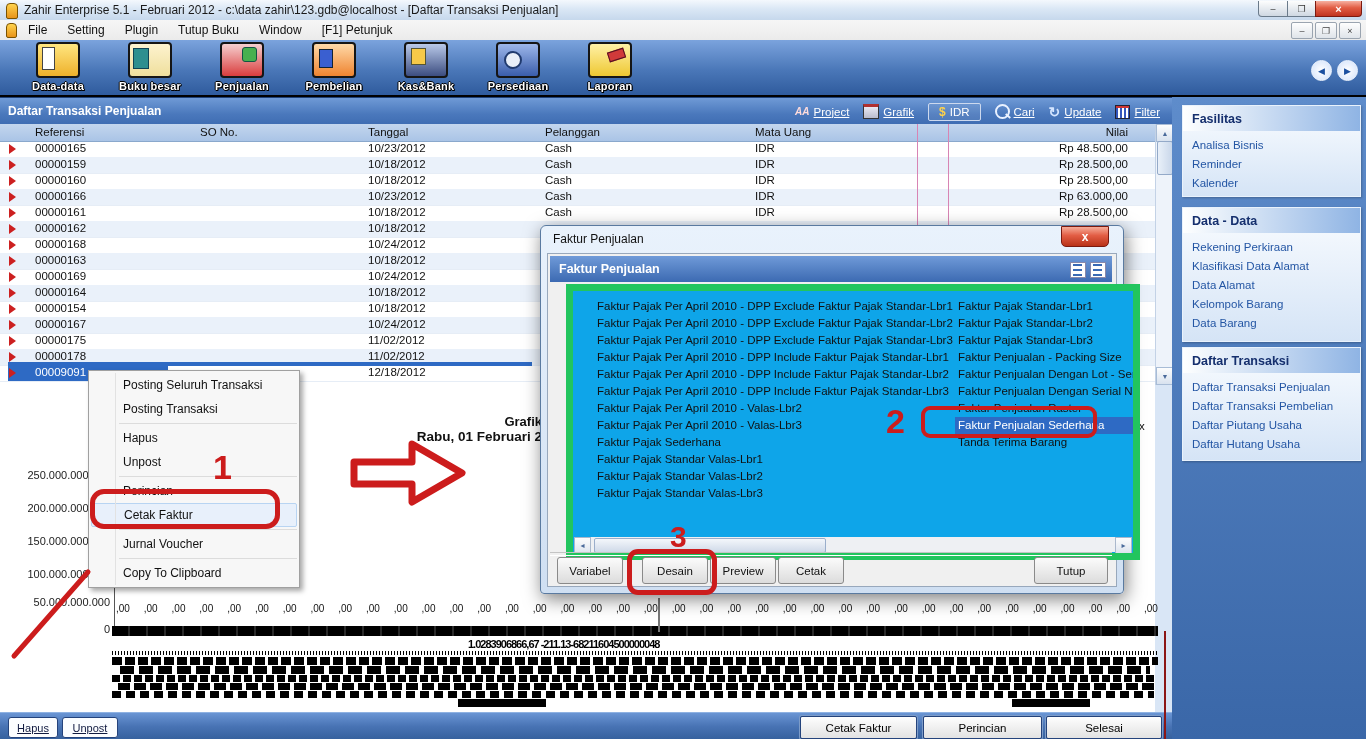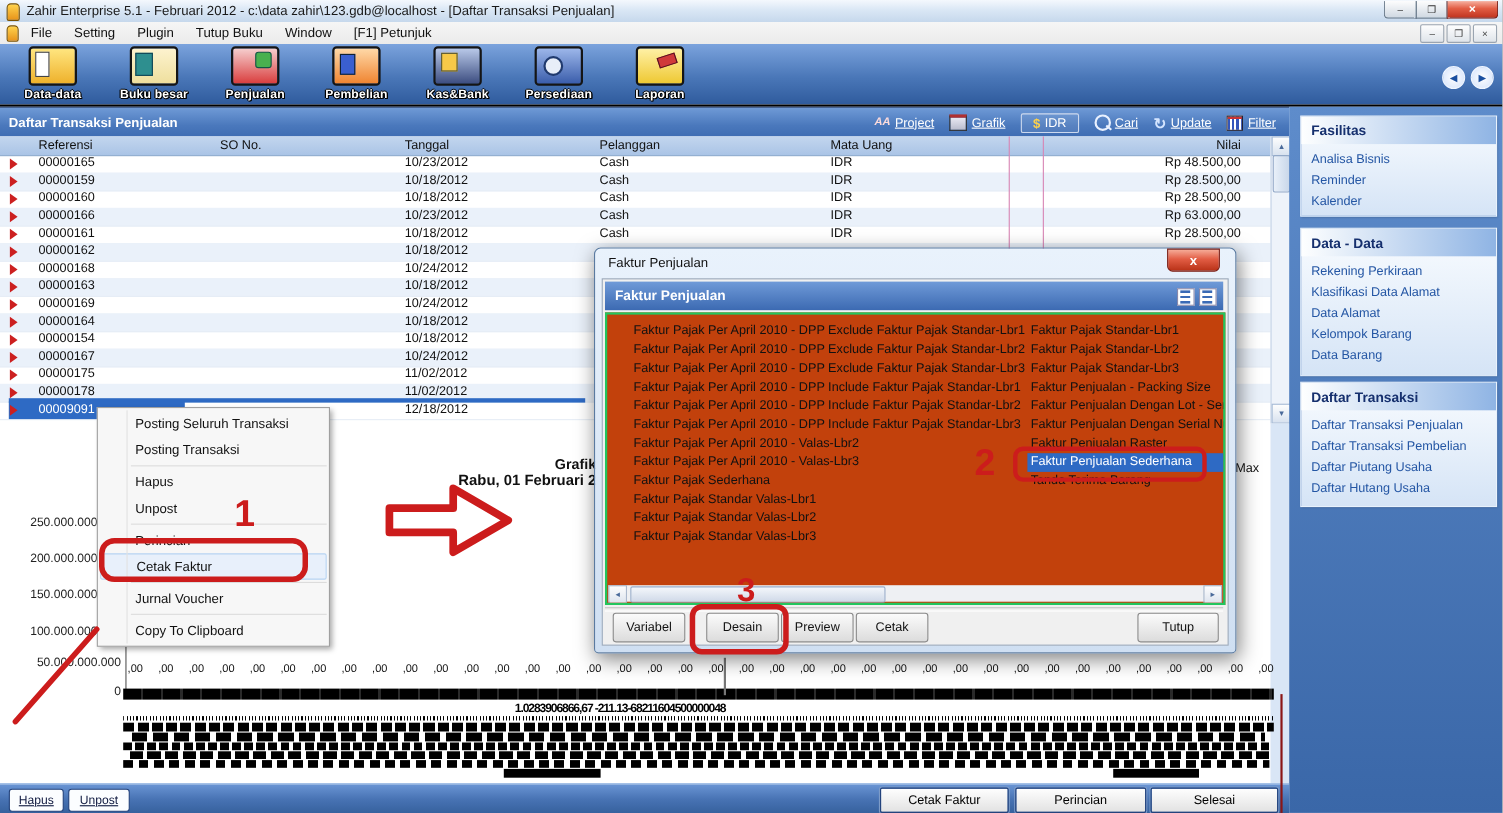--- a/index.html
+++ b/index.html
@@ -25,21 +25,21 @@
     border-bottom:1px solid #d4d4d4;}
   .menu-items{position:absolute;left:28px;top:0;height:20px;display:flex;align-items:center;gap:20px;}
   .menu-item{font-size:12px;color:#111;cursor:default;}
   .mdi-btns{position:absolute;right:5px;top:2px;display:flex;gap:2px;}
   .mdibtn{width:20px;height:15px;border:1px solid #9aa4b0;background:linear-gradient(#fefefe,#dfe4ea);
     font-size:9px;color:#444;display:flex;align-items:center;justify-content:center;border-radius:2px;}
 
   
   .toolbar{position:absolute;left:0;top:40px;width:1366px;height:55px;
     background:linear-gradient(#7ba3dd,#4a77b8 55%,#2f5b9d);border-bottom:2px solid #000;}
-  .toolbar-items{position:absolute;left:10px;top:2px;display:flex;gap:16px;}
+  .toolbar-items{position:absolute;left:20px;top:2px;display:flex;gap:16px;}
   .titem{width:76px;display:flex;flex-direction:column;align-items:center;cursor:pointer;}
   .ticon{position:relative;width:40px;height:32px;border:2px solid #151515;border-radius:4px;}
   .ticon::after{content:"";position:absolute;}
   .ti-data{background:linear-gradient(#ffe680,#eeb12b);} .ti-data::after{left:4px;top:3px;width:11px;height:21px;background:#fff;border:1px solid #444;}
   .ti-buku{background:linear-gradient(#fdf3cf,#efdf9d);} .ti-buku::after{left:3px;top:4px;width:14px;height:19px;background:#2e8f8f;border:1px solid #145;}
   .ti-penj{background:linear-gradient(#f6cfcf,#d93d3d);} .ti-penj::after{left:20px;top:3px;width:13px;height:13px;background:#49b04f;border:1px solid #154;border-radius:3px;}
   .ti-pemb{background:linear-gradient(#ffd9a8,#ef8430);} .ti-pemb::after{left:5px;top:5px;width:12px;height:17px;background:#3a5fd0;border:1px solid #123;}
   .ti-kas{background:linear-gradient(#b9c9e9,#3c4d80);} .ti-kas::after{left:5px;top:4px;width:13px;height:15px;background:#f7c948;border:1px solid #553;}
   .ti-pers{background:linear-gradient(#9db7ea,#3a5dab);} .ti-pers::after{left:6px;top:7px;width:14px;height:14px;background:#e8eef8;border:2px solid #203a6e;border-radius:50%;}
   .ti-lap{background:linear-gradient(#fff1a6,#eec832);} .ti-lap::after{left:18px;top:6px;width:15px;height:8px;background:#d03a3a;border:1px solid #512;transform:rotate(-18deg);}
@@ -147,21 +147,21 @@
   .dlg-close{position:absolute;right:14px;top:0;width:46px;height:19px;
     background:linear-gradient(#f6ac98,#e25d44 45%,#b93218);border:1px solid #7a1a10;border-radius:0 0 5px 5px;
     color:#fff;font-weight:bold;font-size:12px;display:flex;align-items:center;justify-content:center;}
   .dlg-inner{position:absolute;left:6px;top:27px;width:568px;height:332px;background:#f0f0f0;border:1px solid #98a8bc;}
   .dlg-head{position:absolute;left:2px;top:2px;width:562px;height:26px;
     background:linear-gradient(#6f9ad8,#3c6ab2);display:flex;align-items:center;padding-left:9px;box-sizing:border-box;}
   .dlg-head .t{color:#fff;font-weight:bold;font-size:12.5px;}
   .dlg-hicons{position:absolute;right:6px;top:6px;display:flex;gap:4px;}
   .hic{width:14px;height:14px;background:#fff;border:1px solid #88a;
     background-image:repeating-linear-gradient(#3a6ab5 0 2px,transparent 2px 5px);background-size:9px 12px;background-repeat:no-repeat;background-position:2px 1px;}
-  .dlg-list{position:absolute;left:2px;top:30px;width:560px;height:262px;background:#c2410c;border:2px solid #22c55e;overflow:hidden;}
+  .dlg-list{position:absolute;left:18px;top:30px;width:560px;height:262px;background:#0ea5e9;border:7px solid #22c55e;overflow:hidden;}
   .dcol{position:absolute;top:7px;}
   .dcol.c1{left:24px;} .dcol.c2{left:385px;width:176px;}
   .ditem{height:17px;line-height:17px;font-size:11.5px;color:#111;white-space:nowrap;}
   .ditem.sel{background:#2e6ac4;color:#fff;padding:0 3px;margin:0 -3px;}
   .hscroll{position:absolute;left:1px;bottom:1px;width:558px;height:15px;background:#eef0f3;}
   .hsbtn{position:absolute;top:0;width:15px;height:15px;background:linear-gradient(#fdfdfd,#dde4ee);
     border:1px solid #aab8cc;color:#4a6a9a;font-size:8px;display:flex;align-items:center;justify-content:center;}
   .hsthumb{position:absolute;left:20px;top:1px;width:230px;height:13px;background:linear-gradient(#f4f7fb,#cfd9e8);
     border:1px solid #9aaecb;border-radius:2px;}
   .dlg-sep{position:absolute;left:2px;top:298px;width:562px;height:2px;border-top:1px solid #c4c4c4;border-bottom:1px solid #fff;}

